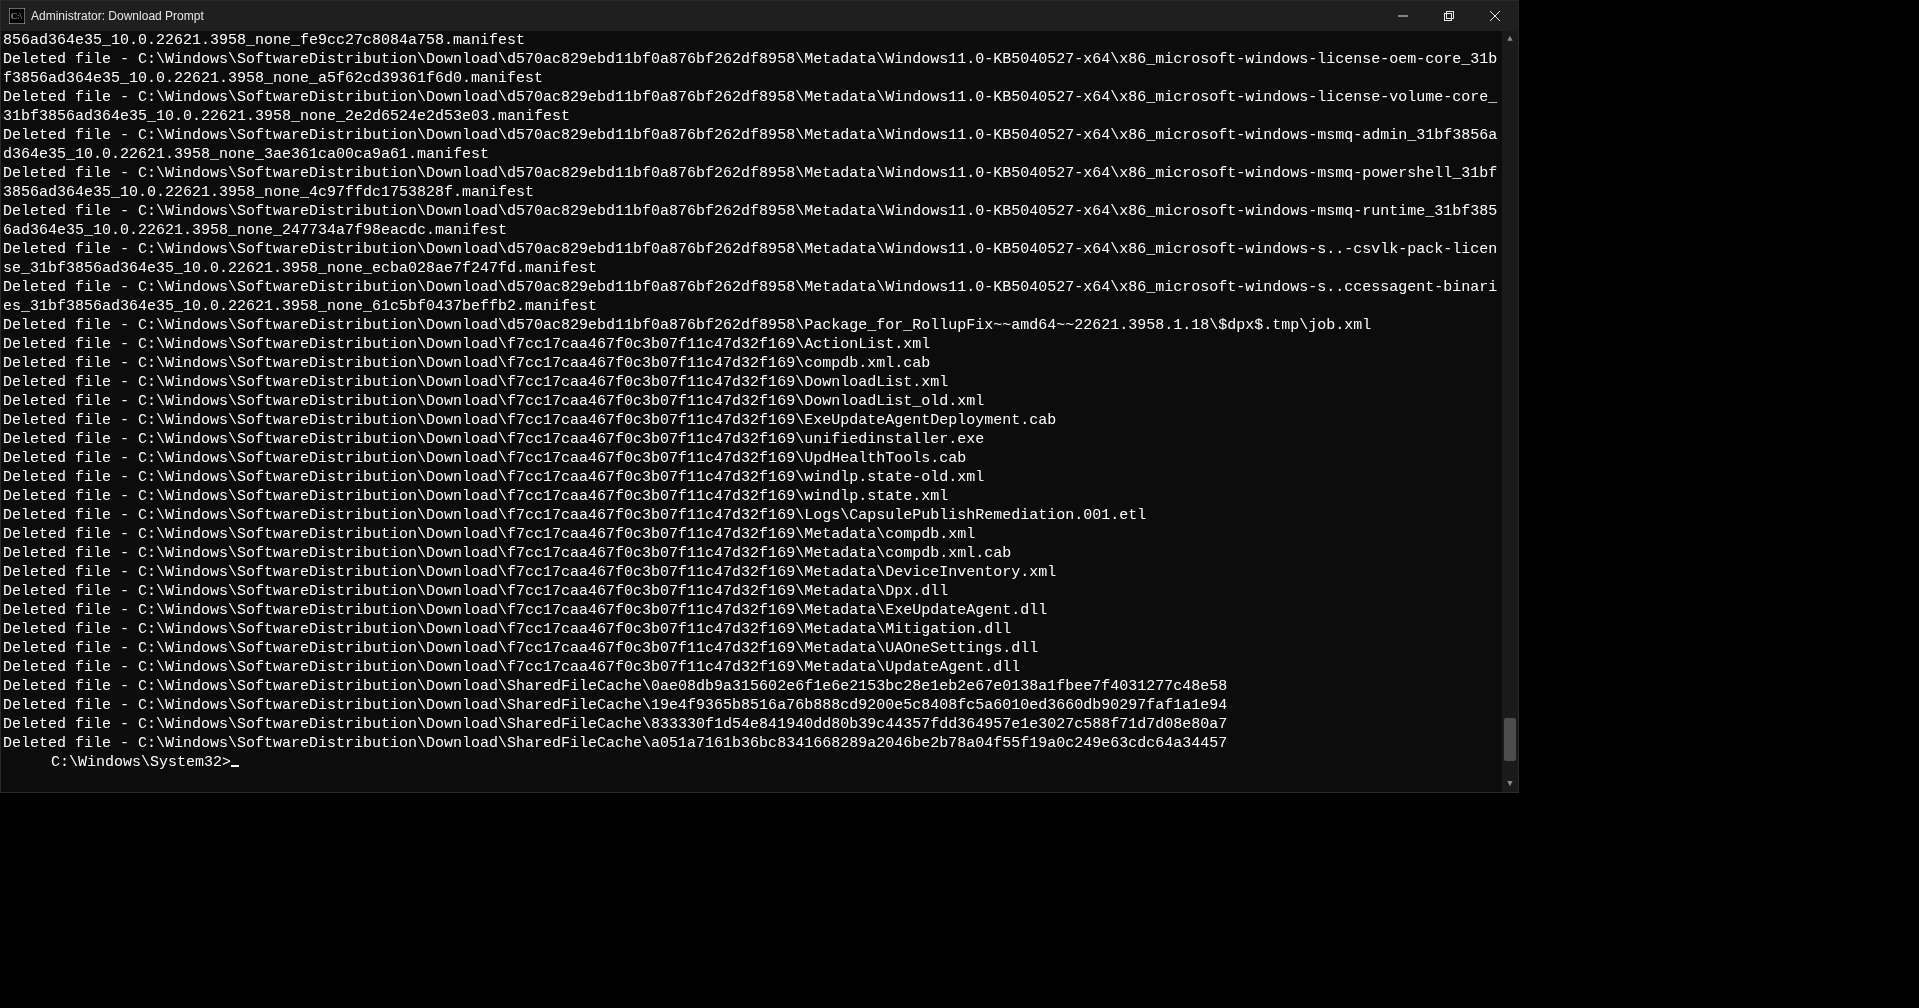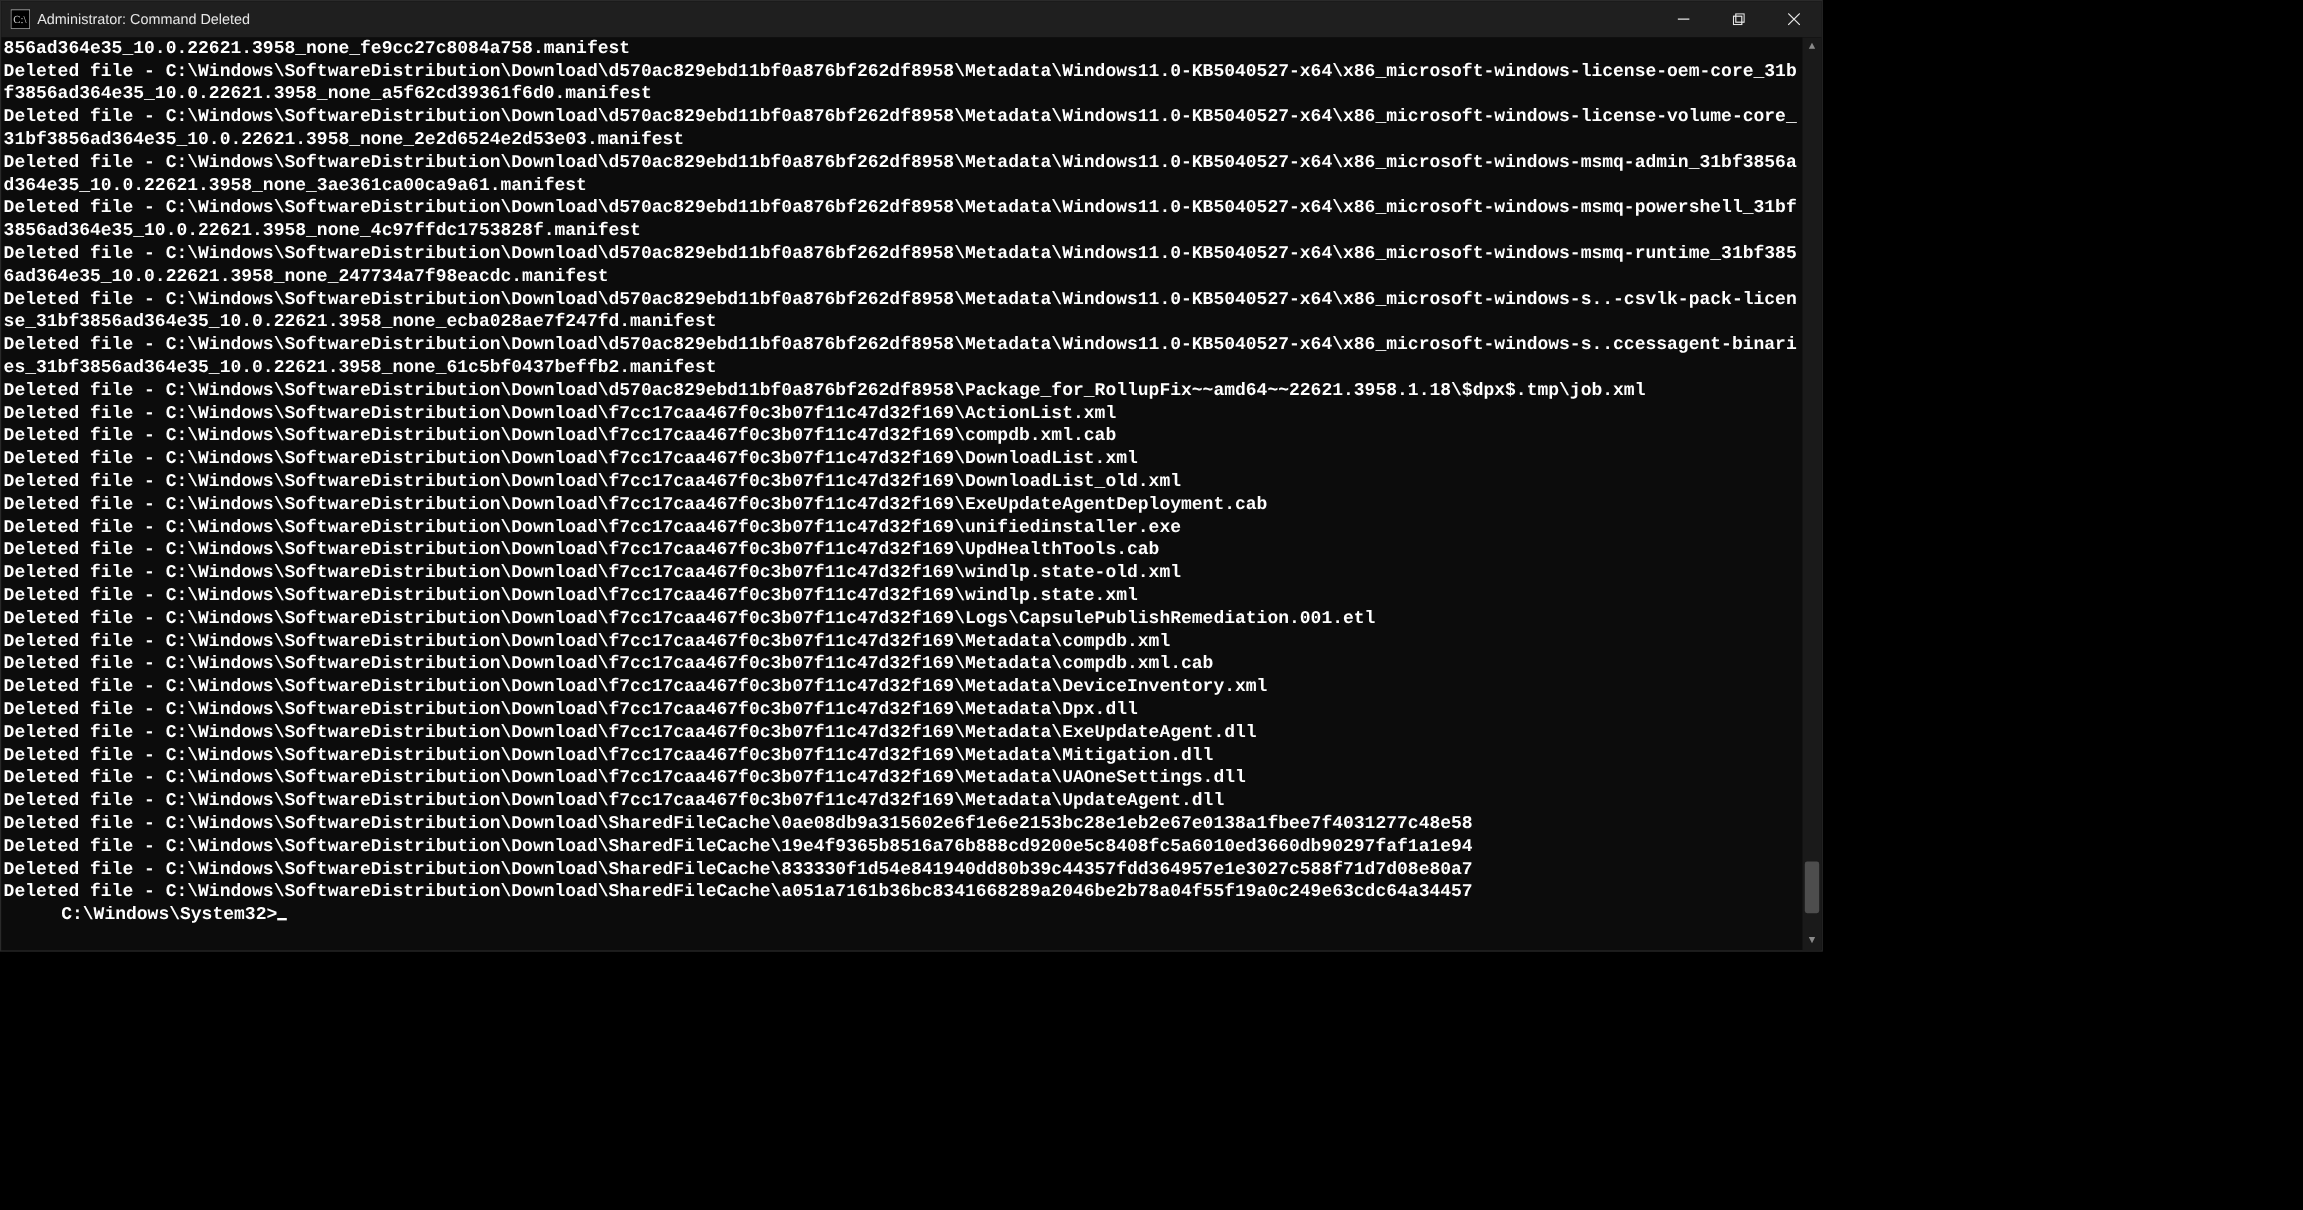--- a/index.html
+++ b/index.html
@@ -50,21 +50,20 @@
   }
   .terminal-content {
     flex: 1;
     color: #ffffff;
     font-size: 15px;
     line-height: 19px;
     white-space: pre-wrap;
     word-break: break-all;
     padding: 0 2px;
     overflow: hidden;
-    font-weight: bold;
   }
   .prompt-line { white-space: pre; margin-left: 48px; }
   .cursor {
     display: inline-block;
     width: 8px;
     border-bottom: 2px solid #ffffff;
     height: 14px;
     vertical-align: baseline;
     margin-bottom: -1px;
     animation: blink 1s step-start infinite;
@@ -100,21 +99,21 @@
 
 <div class="window">
 
   <div class="titlebar">
     <span class="app-icon">
       <svg width="16" height="16" viewBox="0 0 16 16">
         <rect x="0" y="0" width="16" height="16" fill="#000" stroke="#ccc" stroke-width="1"></rect>
         <text x="2" y="11" font-size="9" fill="#ccc" font-family="Consolas">C:\</text>
       </svg>
     </span>
-    <span class="title-text">Administrator: Command Deleted</span>
+    <span class="title-text">Administrator: Download Prompt</span>
     <span class="spacer"></span>
     <div class="win-btn">
       <svg width="10" height="10" viewBox="0 0 10 10">
         <line x1="0" y1="5" x2="10" y2="5" stroke="#e6e6e6" stroke-width="1"></line>
       </svg>
     </div>
     <div class="win-btn">
       <svg width="10" height="10" viewBox="0 0 10 10">
         <rect x="0.5" y="2.5" width="7" height="7" fill="none" stroke="#e6e6e6" stroke-width="1"></rect>
         <rect x="2.5" y="0.5" width="7" height="7" fill="none" stroke="#e6e6e6" stroke-width="1"></rect>

